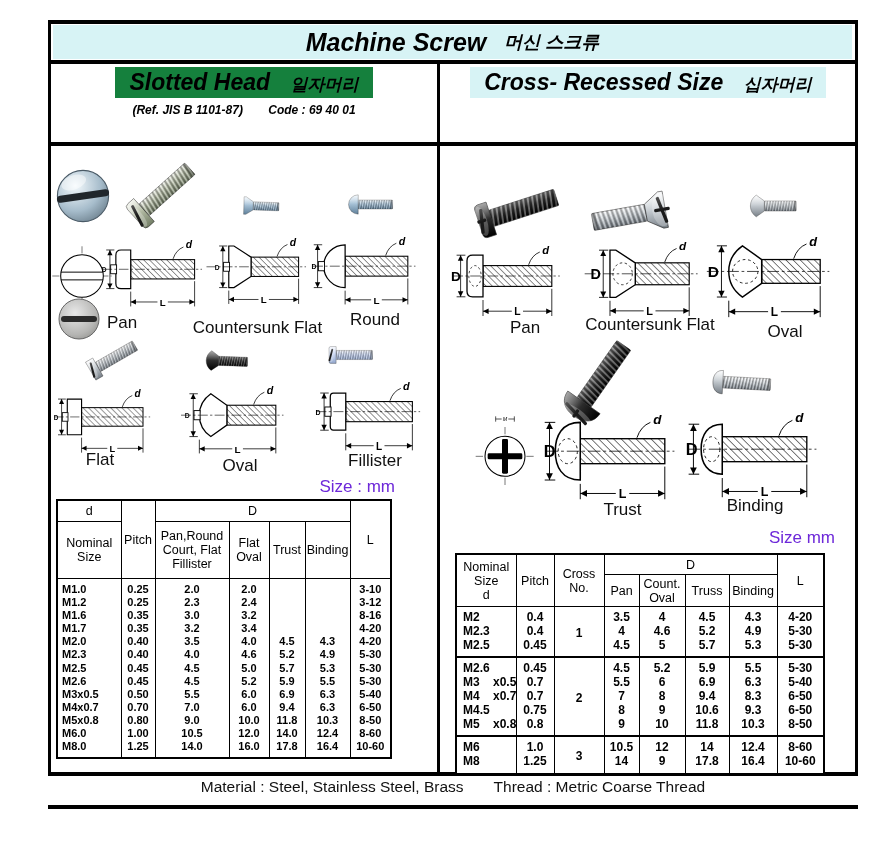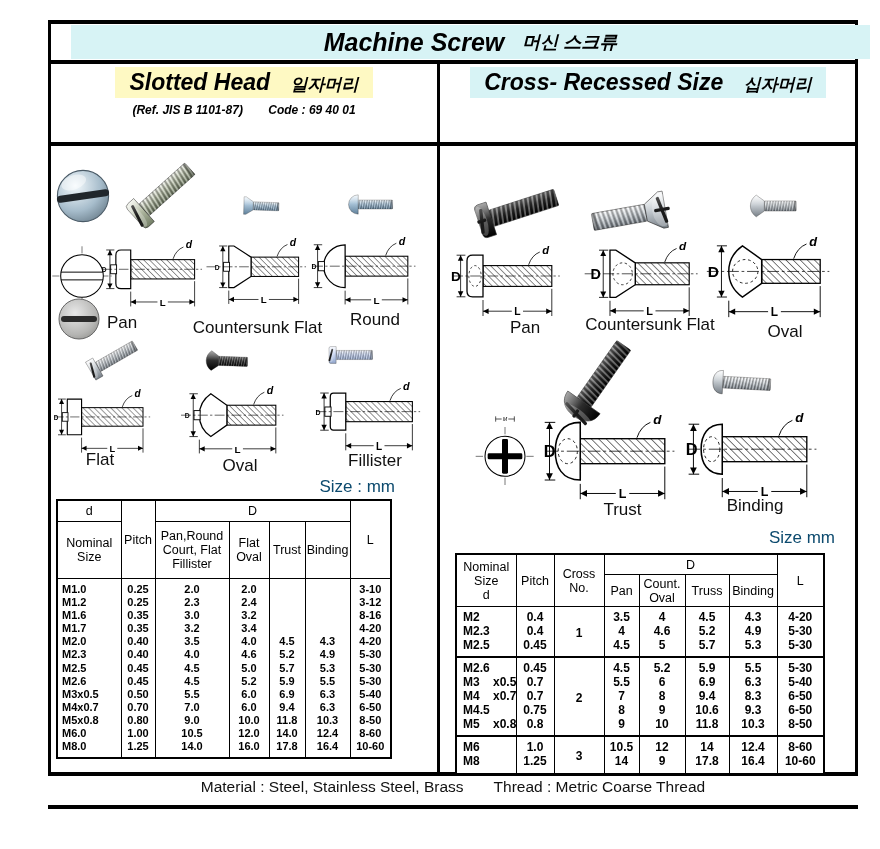--- a/index.html
+++ b/index.html
@@ -2,23 +2,23 @@
 <html><head>
 <meta charset="utf-8">
 <style>
   html,body{margin:0;padding:0;}
   body{width:880px;height:849px;position:relative;background:#fff;color:#000;
        font-family:"Liberation Sans",sans-serif;overflow:hidden;}
   .line{position:absolute;background:#000;}
   .fig{position:absolute;}
   .fig svg{width:100%;height:100%;display:block;}
   .lbl{position:absolute;text-align:center;font-size:17px;color:#101010;}
-  .sizenote{position:absolute;text-align:right;font-size:17px;color:#0c4a6e;}
-
-  .title-bar{position:absolute;left:71px;top:25px;width:799px;height:34px;
+  .sizenote{position:absolute;text-align:right;font-size:17px;color:#6d28d9;}
+
+  .title-bar{position:absolute;left:53px;top:25px;width:799px;height:34px;
              display:flex;align-items:center;justify-content:center;}
   .t-en{font-weight:bold;font-style:italic;font-size:25px;}
   .t-ko{font-weight:bold;font-style:italic;font-size:18px;margin-left:18px;}
 
   .sec{position:absolute;text-align:center;}
   .sec .hlwrap{display:inline-block;padding:2px 14px;}
   .h-en{font-weight:bold;font-style:italic;font-size:23px;}
   .h-ko{font-weight:bold;font-style:italic;font-size:17px;margin-left:16px;}
   .ref{font-weight:bold;font-style:italic;font-size:12px;margin-top:5px;}
   .ref .code{margin-left:22px;}
@@ -114,21 +114,21 @@
 <div class="line" style="left:48px;top:20px;width:3px;height:756px"></div>
 <div class="line" style="left:855px;top:20px;width:3px;height:756px"></div>
 <div class="line" style="left:437px;top:60px;width:3px;height:712px"></div>
 
 <div class="title-bar hl" style="background: rgb(215, 243, 245);">
   <span class="t-en">Machine Screw</span>
   <span class="t-ko">머신 스크류</span>
 </div>
 
 <div class="sec" style="left:51px;top:67px;width:386px">
-  <div><span class="hlwrap hl" style="background: #fef9c3;">
+  <div><span class="hlwrap hl" style="background: #15803d;">
     <span class="h-en">Slotted Head</span>
     <span class="h-ko">일자머리</span>
   </span></div>
   <div class="ref">
     <span>(Ref. JIS B 1101-87)</span>
     <span class="code">Code : 69 40 01</span>
   </div>
 </div>
 <div class="sec" style="left:441px;top:67px;width:414px">
   <div><span class="hlwrap hl" style="background: rgb(215, 243, 245);">

